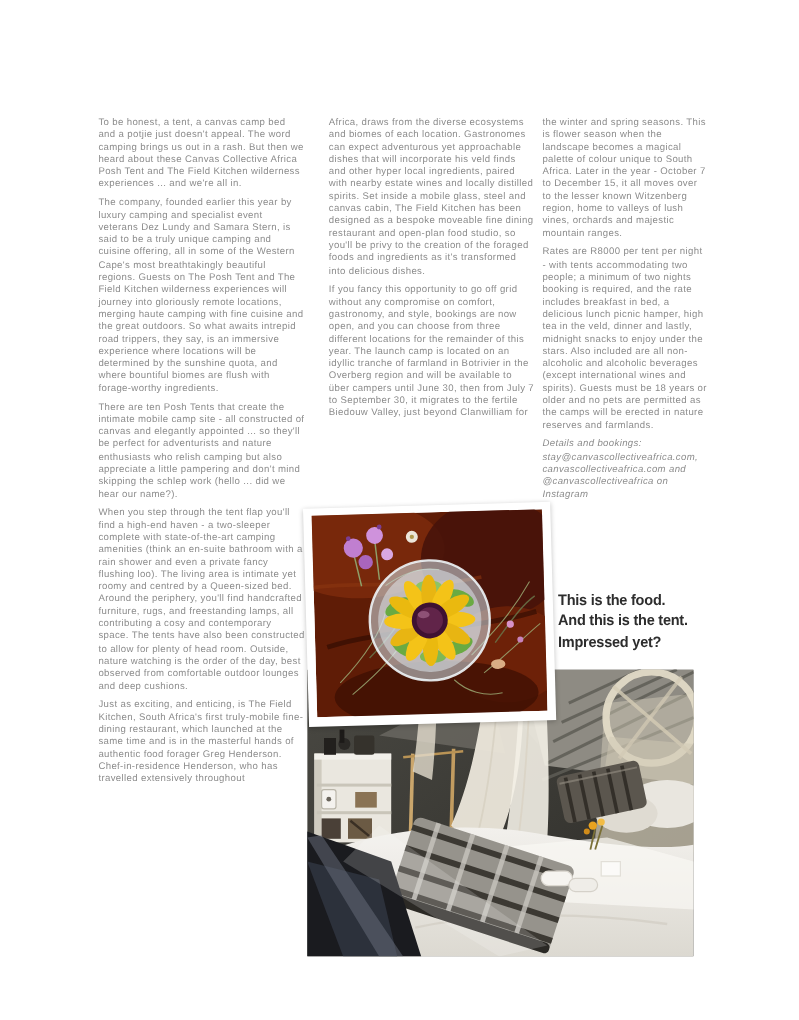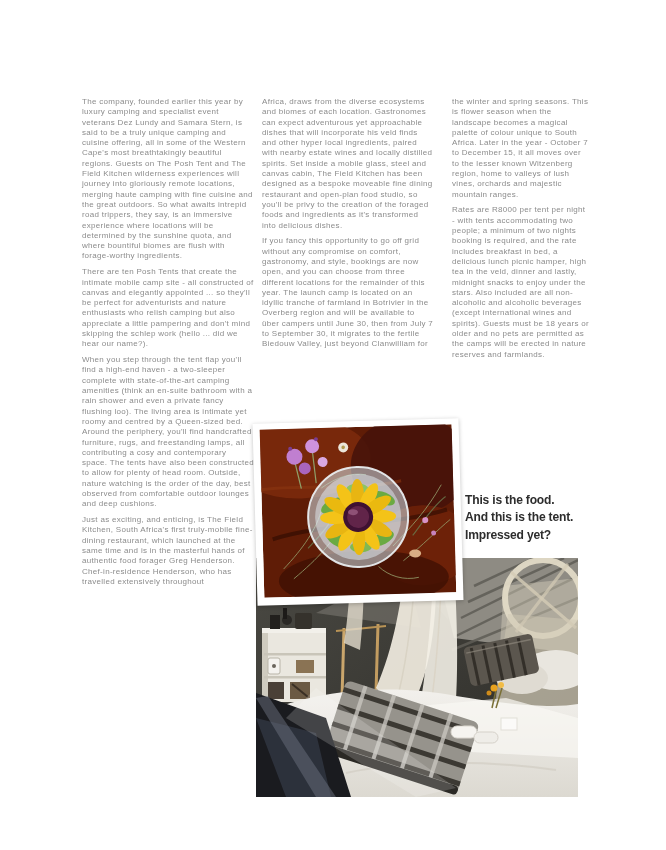--- a/index.html
+++ b/index.html
@@ -2,55 +2,57 @@
 <html><head>
 <meta charset="utf-8">
 <style>
   html,body{margin:0;padding:0;background:#ffffff;}
   .page{position:relative;width:666px;height:850px;background:#ffffff;overflow:hidden;
         font-family:"Liberation Sans", sans-serif;}
   .col{position:absolute;top:97px;color:#8c8c8c;font-size:8px;line-height:10.3px;
        letter-spacing:0.3px;}
   .col p{margin:0 0 5.5px 0;}
   #col1{left:82px;width:172px;}
-  #col2{left:262px;width:172px;}
+  #col2{left:274px;width:172px;}
   #col3{left:452px;width:138px;}
   .details-para{font-style:italic;}
   .pull-quote{position:absolute;left:465px;top:492px;width:130px;color:#2d2d2d;
               font-weight:700;font-size:12.6px;line-height:17.4px;letter-spacing:-0.2px;
               transform:scaleX(.96);transform-origin:left top;}
   .tent-photo{position:absolute;left:256px;top:558px;width:322px;height:239px;z-index:1;}
   .polaroid{position:absolute;left:255px;top:421px;width:192px;height:168px;background:#ffffff;
             padding:6px 7px 8px 7px;transform:rotate(-1.6deg);z-index:2;
             box-shadow:0 1px 4px rgba(0,0,0,.25);}
   .polaroid svg{display:block;}
   .page-footer{position:absolute;top:783px;left:400px;width:178px;text-align:right;
                font-size:6px;color:#7a7a7a;letter-spacing:0.2px;}
   .page-footer .mag{font-weight:700;color:#2f2f2f;margin:0 1px;}
 </style>
 </head>
 <body>
 
 <div class="page">
 
   <div class="col" id="col1">
+    <p>To be honest, a tent, a canvas camp bed and a potjie just doesn't appeal. The word camping brings us out in a rash. But then we heard about these Canvas Collective Africa Posh Tent and The Field Kitchen wilderness experiences ... and we're all in.</p>
     <p>The company, founded earlier this year by luxury camping and specialist event veterans Dez Lundy and Samara Stern, is said to be a truly unique camping and cuisine offering, all in some of the Western Cape's most breathtakingly beautiful regions. Guests on The Posh Tent and The Field Kitchen wilderness experiences will journey into gloriously remote locations, merging haute camping with fine cuisine and the great outdoors. So what awaits intrepid road trippers, they say, is an immersive experience where locations will be determined by the sunshine quota, and where bountiful biomes are flush with forage-worthy ingredients.</p>
     <p>There are ten Posh Tents that create the intimate mobile camp site - all constructed of canvas and elegantly appointed ... so they'll be perfect for adventurists and nature enthusiasts who relish camping but also appreciate a little pampering and don't mind skipping the schlep work (hello ... did we hear our name?).</p>
     <p>When you step through the tent flap you'll find a high-end haven - a two-sleeper complete with state-of-the-art camping amenities (think an en-suite bathroom with a rain shower and even a private fancy flushing loo). The living area is intimate yet roomy and centred by a Queen-sized bed. Around the periphery, you'll find handcrafted furniture, rugs, and freestanding lamps, all contributing a cosy and contemporary space. The tents have also been constructed to allow for plenty of head room. Outside, nature watching is the order of the day, best observed from comfortable outdoor lounges and deep cushions.</p>
     <p>Just as exciting, and enticing, is The Field Kitchen, South Africa's first truly-mobile fine-dining restaurant, which launched at the same time and is in the masterful hands of authentic food forager Greg Henderson. Chef-in-residence Henderson, who has travelled extensively throughout</p>
   </div>
 
   <div class="col" id="col2">
     <p>Africa, draws from the diverse ecosystems and biomes of each location. Gastronomes can expect adventurous yet approachable dishes that will incorporate his veld finds and other hyper local ingredients, paired with nearby estate wines and locally distilled spirits. Set inside a mobile glass, steel and canvas cabin, The Field Kitchen has been designed as a bespoke moveable fine dining restaurant and open-plan food studio, so you'll be privy to the creation of the foraged foods and ingredients as it's transformed into delicious dishes.</p>
     <p>If you fancy this opportunity to go off grid without any compromise on comfort, gastronomy, and style, bookings are now open, and you can choose from three different locations for the remainder of this year. The launch camp is located on an idyllic tranche of farmland in Botrivier in the Overberg region and will be available to über campers until June 30, then from July 7 to September 30, it migrates to the fertile Biedouw Valley, just beyond Clanwilliam for</p>
   </div>
 
   <div class="col" id="col3">
     <p>the winter and spring seasons. This is flower season when the landscape becomes a magical palette of colour unique to South Africa. Later in the year - October 7 to December 15, it all moves over to the lesser known Witzenberg region, home to valleys of lush vines, orchards and majestic mountain ranges.</p>
     <p>Rates are R8000 per tent per night - with tents accommodating two people; a minimum of two nights booking is required, and the rate includes breakfast in bed, a delicious lunch picnic hamper, high tea in the veld, dinner and lastly, midnight snacks to enjoy under the stars. Also included are all non-alcoholic and alcoholic beverages (except international wines and spirits). Guests must be 18 years or older and no pets are permitted as the camps will be erected in nature reserves and farmlands.</p>
+    <p class="details-para">Details and bookings: stay@canvascollectiveafrica.com, canvascollectiveafrica.com and @canvascollectiveafrica on Instagram</p>
   </div>
 
   <div class="pull-quote">
     <div>This is the food.</div>
     <div>And this is the tent.</div>
     <div>Impressed yet?</div>
   </div>
 
   <div class="tent-photo" title="Posh Tent interior with sheer canopy drapes, white bedding and plaid throw">
     <svg width="322" height="239" viewBox="0 0 322 239">

